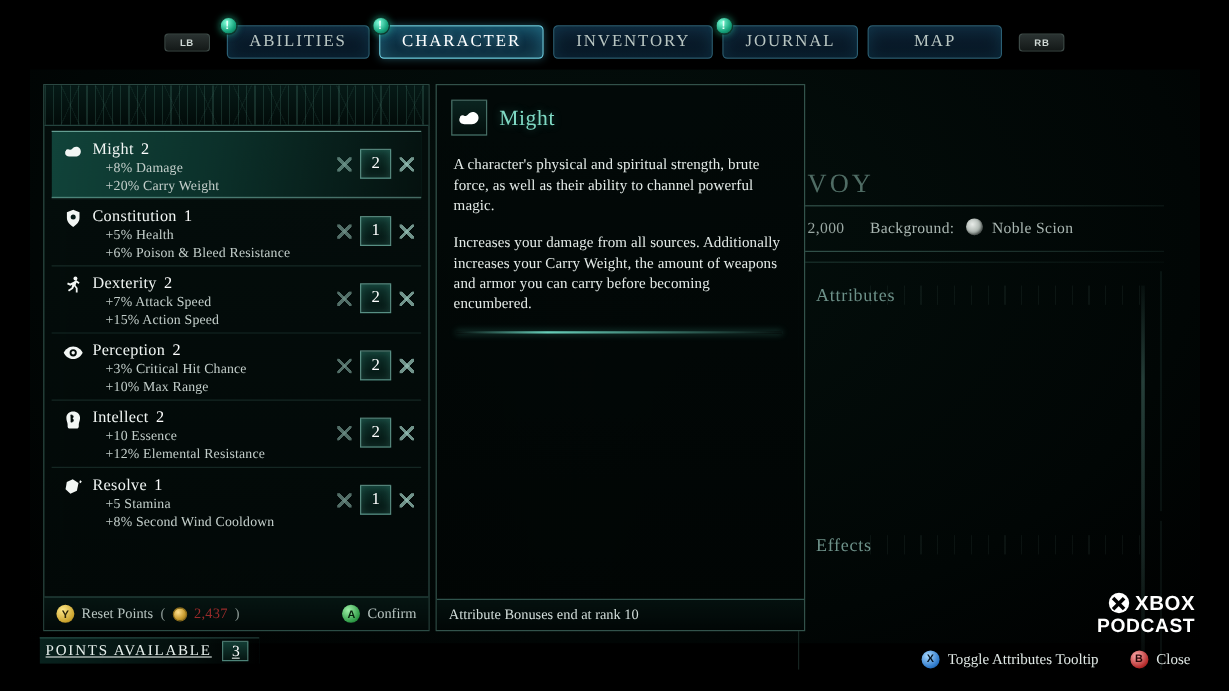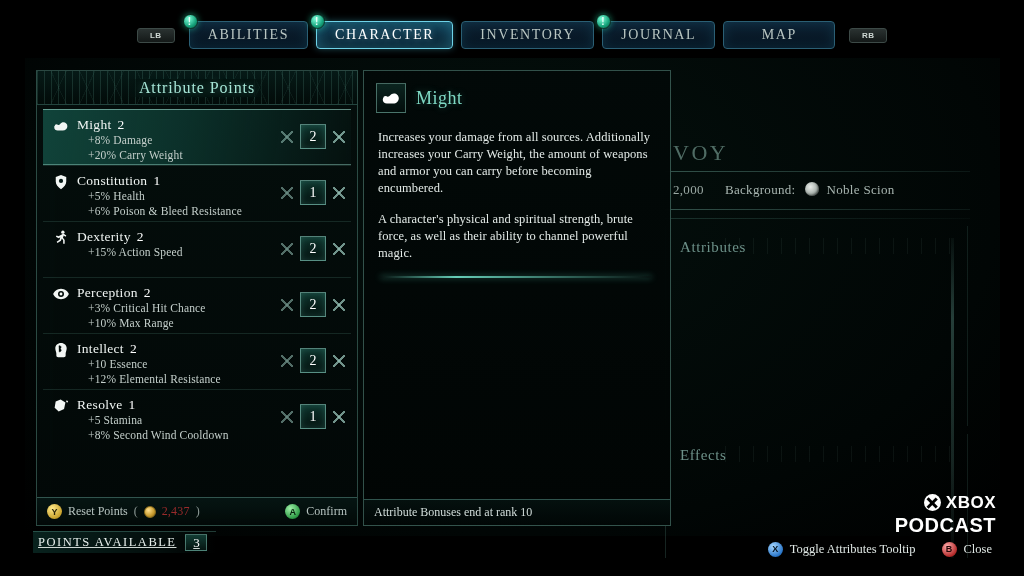--- a/index.html
+++ b/index.html
@@ -313,21 +313,21 @@
   
   #watermark {
     position:absolute; right:28px; top:494px; z-index:58;
     text-align:right; font-family:"Liberation Sans", sans-serif;
     color:#ffffff; line-height:1;
   }
   #watermark .l1 {
     display:flex; align-items:center; justify-content:flex-end; gap:5px;
     font-size:17px; font-weight:bold; letter-spacing:.5px;
   }
-  #watermark .l2 { font-size:20px; font-weight:bold; letter-spacing:.5px; margin-top:4px;margin-left:48px; }
+  #watermark .l2 { font-size:16px; font-weight:bold; letter-spacing:.5px; margin-top:4px;margin-left:48px; }
   .xlogo {
     width:17px; height:17px; border-radius:50%;
     background:#ffffff; position:relative;
   }
   .xlogo::before, .xlogo::after {
     content:""; position:absolute; left:50%; top:50%;
     width:2.6px; height:13px; background:#000;
     transform-origin:center;
   }
   .xlogo::before { transform:translate(-50%,-50%) rotate(45deg); }
@@ -384,21 +384,20 @@
     <div class="tab">
       <span>MAP</span>
     </div>
 
     <div class="bumper">RB</div>
   </div>
 
   <div id="attr-panel">
     <div class="panel-header">
       <div class="orn"></div>
-      <div class="title">Attribute Points</div>
     </div>
 
     <div class="attr-list">
 
       <div class="attr-row selected">
         <span class="attr-icon">
           <svg viewBox="0 0 24 24">
               <path d="M3 14c0-2 1.5-3.5 3.5-3.5h2.2c.9 0 1.5-.5 2.2-1.3C12 7.8 13.5 7 15.2 7c3 0 5.3 2.3 5.3 5.2 0 3.3-2.6 5.8-6.1 5.8H7.6C5 18 3 16.3 3 14z"></path>
               <circle cx="6" cy="12.2" r="2.4"></circle>
             </svg>
@@ -442,20 +441,21 @@
         <span class="attr-icon">
           <svg viewBox="0 0 24 24">
               <circle cx="14.5" cy="4.2" r="2.2"></circle>
               <path d="M13 7.4l-4.3 2.4-2.6-1.2-.9 1.8 3.6 1.8 2.2-1.1-.9 3.2-3.9 2.6 1.1 1.7 4.6-3 1.2-3 1.8 2.4v4.6h2V14.8l-2.3-3.1 1-3.1 2.4 1.6 1.1-1.7-3.9-2.6z"></path>
             </svg>
         </span>
         <span class="attr-text">
           <span class="attr-name">
             <span>Dexterity</span><span class="lvl">2</span>
           </span>
+          <span class="attr-bonus" style="display:block">+7% Attack Speed</span>
           <span class="attr-bonus" style="display:block">+15% Action Speed</span>
         </span>
         <span class="stepper">
           <span class="step-arrow left"></span>
           <span class="step-val">2</span>
           <span class="step-arrow right"></span>
         </span>
       </div>
 
       <div class="attr-row">
@@ -545,22 +545,22 @@
       <span class="tt-icon">
         <svg viewBox="0 0 24 24">
             <path d="M3 14c0-2 1.5-3.5 3.5-3.5h2.2c.9 0 1.5-.5 2.2-1.3C12 7.8 13.5 7 15.2 7c3 0 5.3 2.3 5.3 5.2 0 3.3-2.6 5.8-6.1 5.8H7.6C5 18 3 16.3 3 14z"></path>
             <circle cx="6" cy="12.2" r="2.4"></circle>
           </svg>
       </span>
       <span class="tt-title">Might</span>
     </div>
 
     <div class="tt-body">
+      <p class="tt-para">A character's physical and spiritual strength, brute force, as well as their ability to channel powerful magic.</p>
       <p class="tt-para">Increases your damage from all sources. Additionally increases your Carry Weight, the amount of weapons and armor you can carry before becoming encumbered.</p>
-      <p class="tt-para">A character's physical and spiritual strength, brute force, as well as their ability to channel powerful magic.</p>
       <div class="tt-sep"></div>
     </div>
 
     <div class="tt-foot">
       <span>Attribute Bonuses end at rank 10</span>
     </div>
   </div>
 
   <div id="points-available">
     <span class="lbl">POINTS AVAILABLE</span>

